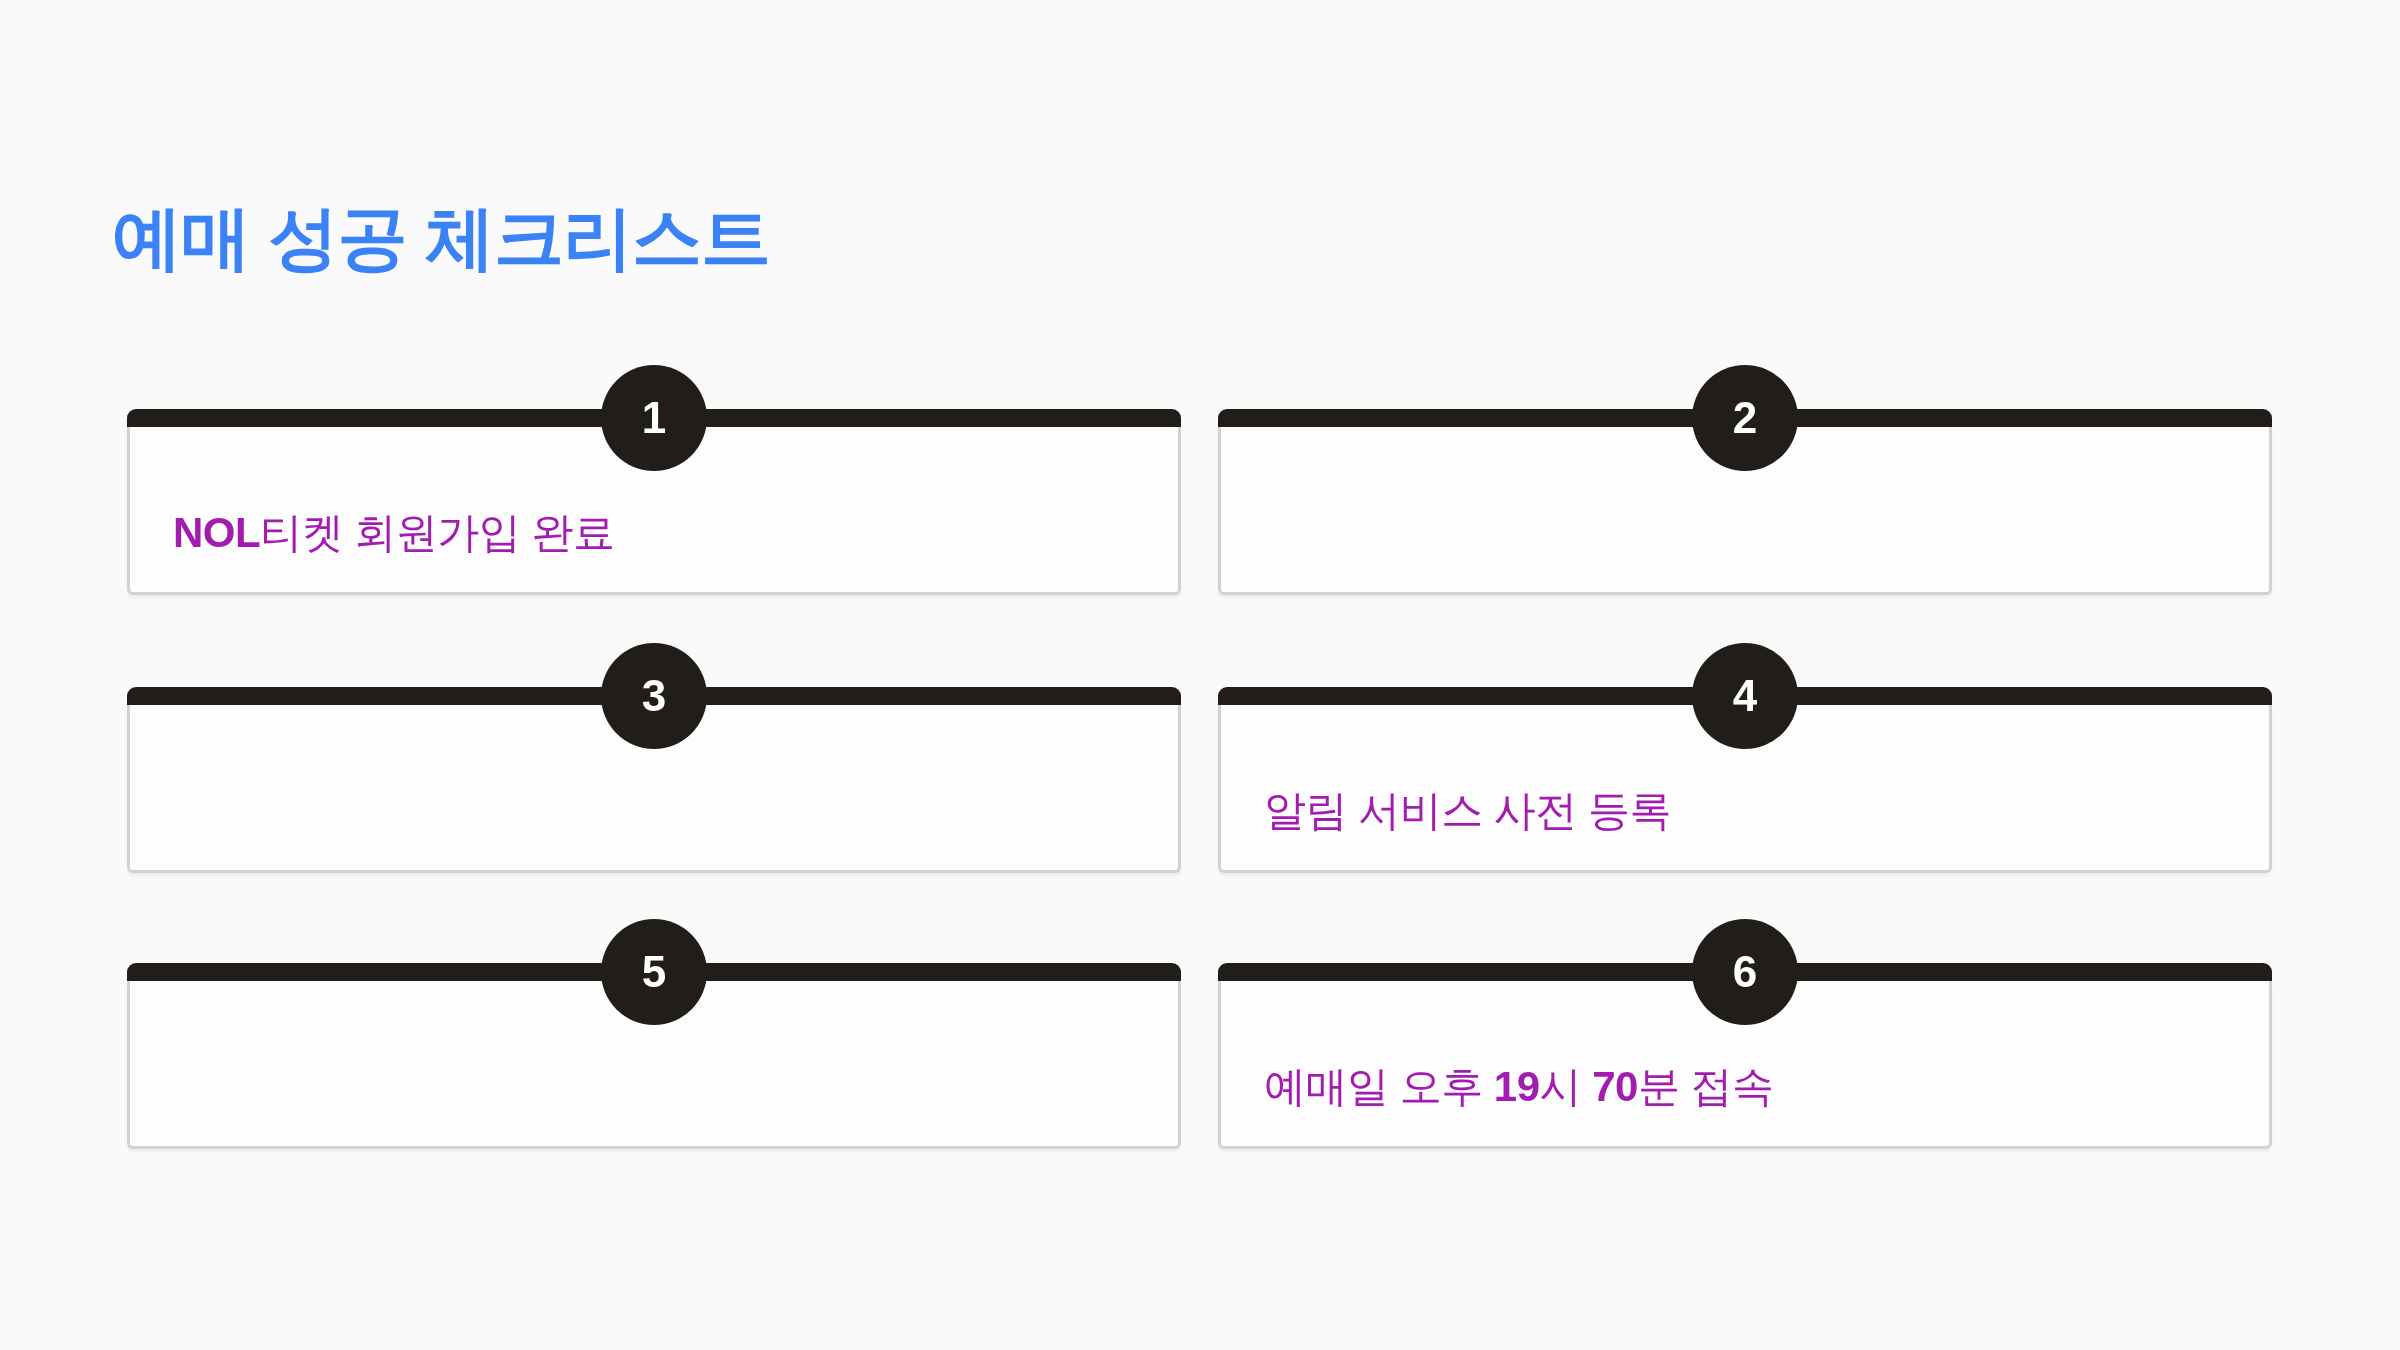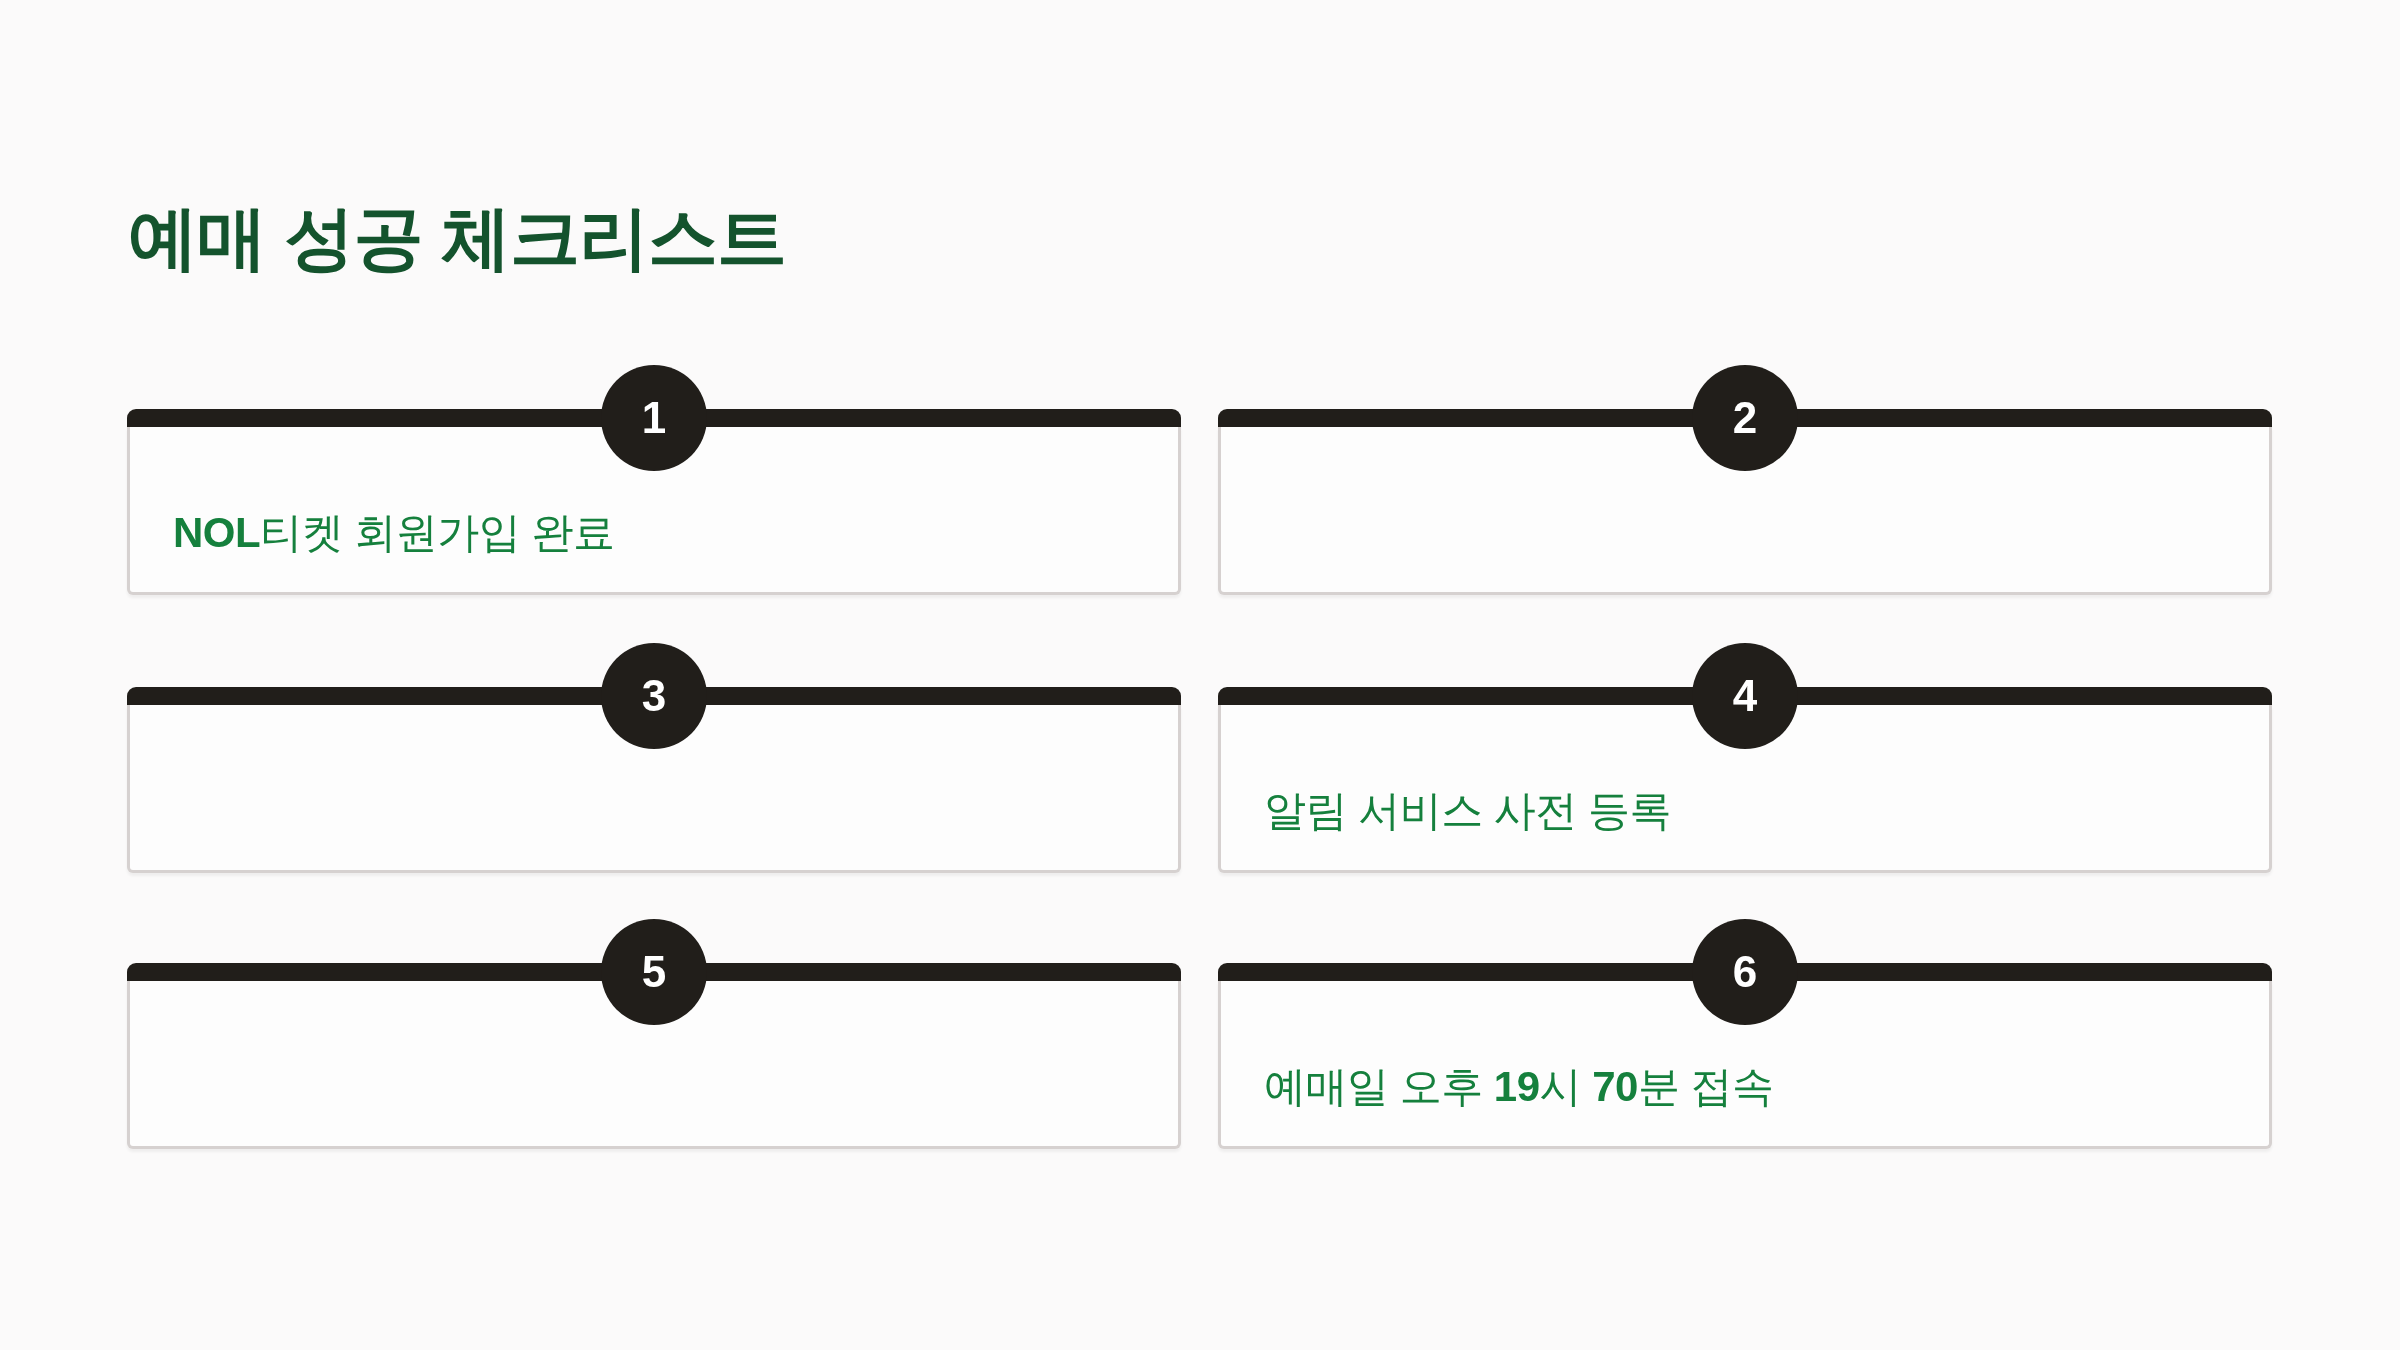--- a/index.html
+++ b/index.html
@@ -10,27 +10,27 @@
   }
   .stage {
     position: relative;
     width: 2400px;
     height: 1350px;
     background: #fbfafa;
     overflow: hidden;
   }
   .page-title {
     position: absolute;
-    left: 128px;
+    left: 112px;
     top: 198px;
     font-size: 70px;
     line-height: 80px;
     font-weight: 600;
     letter-spacing: -1px;
-    color: #14532d;
+    color: #3b82f6;
     margin: 0;
   }
   .card {
     position: absolute;
     width: 1054px;
     height: 186px;
   }
   .pos-1 { left: 127px;  top: 409px; }
   .pos-2 { left: 1218px; top: 409px; }
   .pos-3 { left: 127px;  top: 687px; }
@@ -73,21 +73,21 @@
     line-height: 1;
   }
   .card-label {
     position: absolute;
     left: 46px;
     top: 100px;
     font-size: 42px;
     line-height: 48px;
     font-weight: 400;
     letter-spacing: -0.5px;
-    color: #15803d;
+    color: #a21caf;
     white-space: nowrap;
   }
   .card-label b { font-weight: 700; }
 </style>
 </head>
 <body>
 
 <div class="stage">
 
   <h1 class="page-title">예매 성공 체크리스트</h1>

